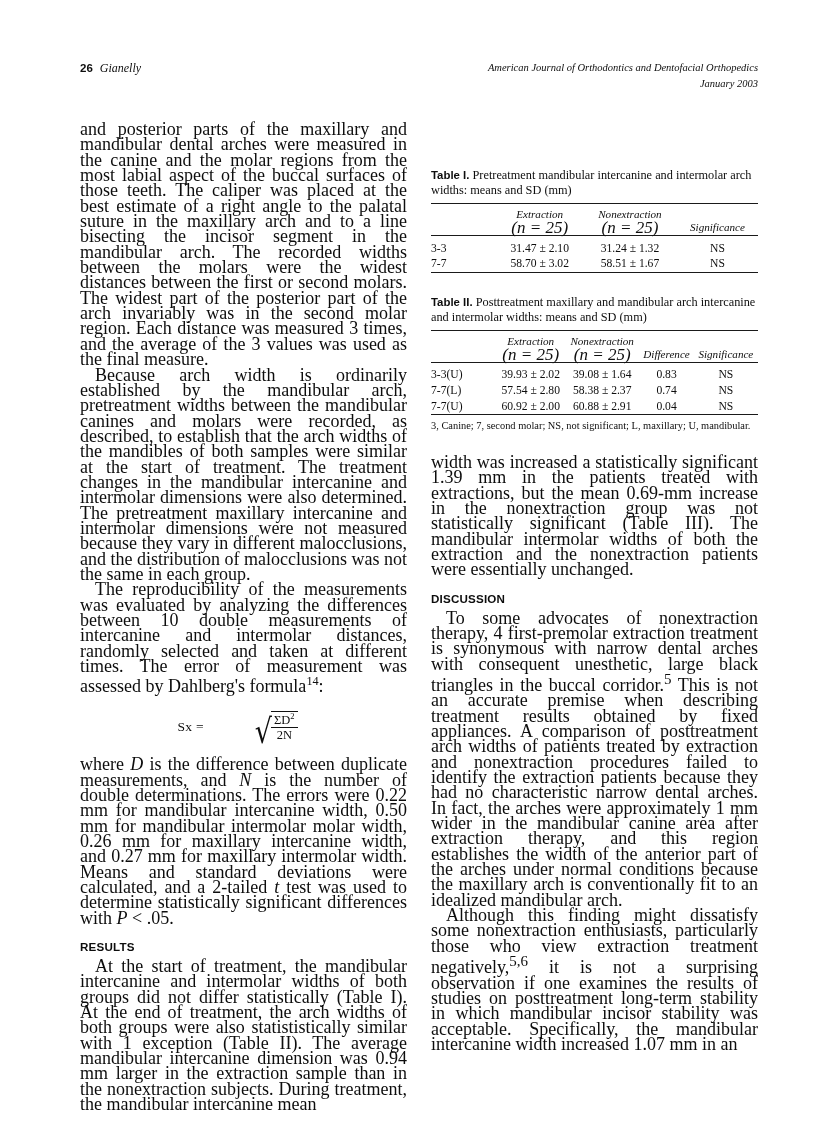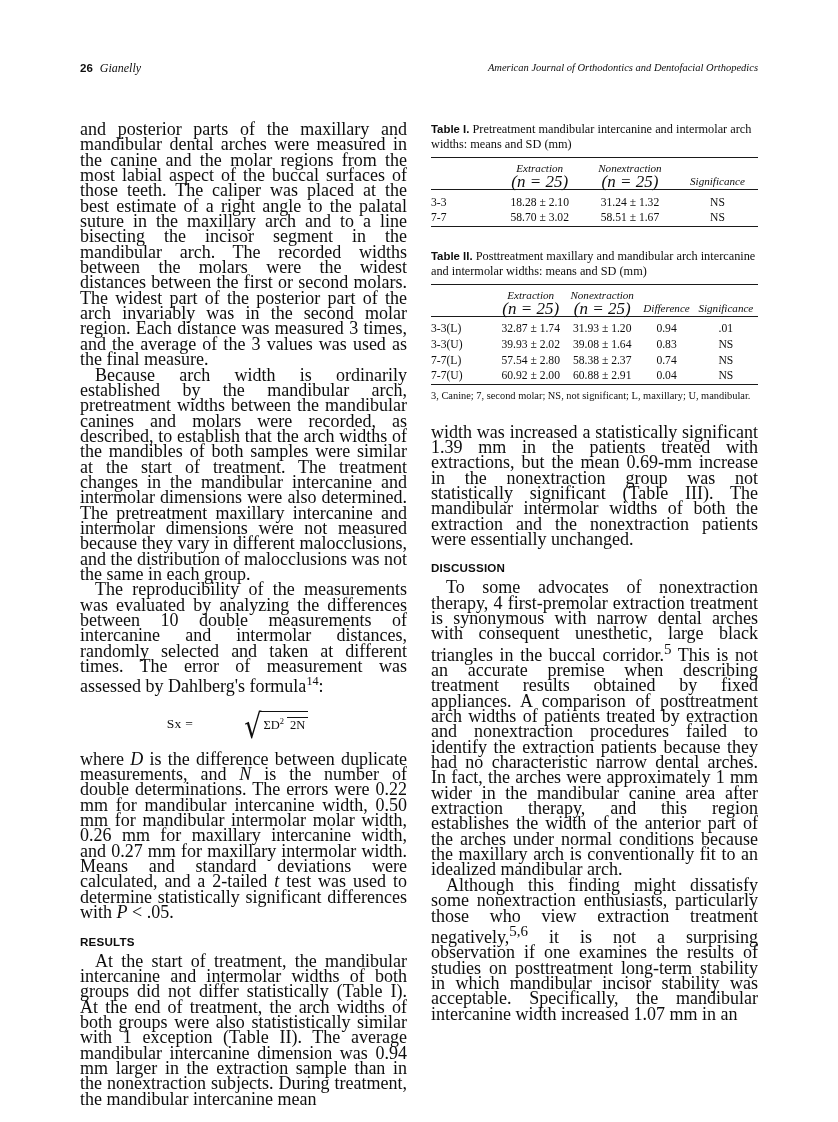--- a/index.html
+++ b/index.html
@@ -54,21 +54,21 @@
   }
   .runhead-right div { white-space: nowrap; }
 
   
   .col {
     position: absolute;
     top: 122px;
     width: 327px;
   }
   .col-left  { left: 80px;  }
-  .col-right { left: 431px; }
+  .col-right { left: 431px; margin-top: 46px; }
 
   p.body {
     margin: 0;
     font-size: 18px;
     line-height: 15.35px;
     text-align: justify;
     text-indent: 0;
     hyphens: manual;
   }
   p.body.indent { text-indent: 15px; }
@@ -108,21 +108,21 @@
   .radical-sign {
     font-size: 27px;
     line-height: 1;
     margin-right: -1px;
     align-self: flex-end;
     transform: translateY(2px) scaleY(1.25);
     font-family: "DejaVu Sans", sans-serif;
   }
   .frac {
     display: inline-flex;
-    flex-direction: row;
+    flex-direction: column;
     align-items: center;
     border-top: 1.1px solid #111;
     padding-top: 0px;
   }
   .frac .num {
     font-size: 12.5px;
     line-height: 1.15;
     padding: 0 3px;
   }
   .frac .den {
@@ -187,20 +187,21 @@
 <body>
 
 <div class="page">
 
   <div class="runhead">
     <div class="runhead-left">
       <span class="runhead-pageno">26</span><span class="runhead-author">Gianelly</span>
     </div>
     <div class="runhead-right">
       <div>American Journal of Orthodontics and Dentofacial Orthopedics</div>
+      <div>January 2003</div>
     </div>
   </div>
 
   <div class="col col-left">
 
     <p class="body">and posterior parts of the maxillary and mandibular dental arches were measured in the canine and the molar regions from the most labial aspect of the buccal surfaces of those teeth. The caliper was placed at the best estimate of a right angle to the palatal suture in the maxillary arch and to a line bisecting the incisor segment in the mandibular arch. The recorded widths between the molars were the widest distances between the first or second molars. The widest part of the posterior part of the arch invariably was in the second molar region. Each distance was measured 3 times, and the average of the 3 values was used as the final measure.</p>
     <p class="body indent">Because arch width is ordinarily established by the mandibular arch, pretreatment widths between the mandibular canines and molars were recorded, as described, to establish that the arch widths of the mandibles of both samples were similar at the start of treatment. The treatment changes in the mandibular intercanine and intermolar dimensions were also determined. The pretreatment maxillary intercanine and intermolar dimensions were not measured because they vary in different malocclusions, and the distribution of malocclusions was not the same in each group.</p>
     <p class="body indent"><span>The reproducibility of the measurements was evaluated by analyzing the differences between 10 double measurements of intercanine and intermolar distances, randomly selected and taken at different times. The error of measurement was assessed by Dahlberg's formula</span><span class="sup">14</span>:</p>
 
     <div class="formula-wrap">
@@ -244,21 +245,21 @@
             </th>
             <th class="c-num">Significance</th>
           </tr>
         </thead>
         <tbody>
           <tr class="rule-mid spacer-row">
               <td colspan="4"></td>
             </tr>
           <tr>
             <td class="c-label">3-3</td>
-            <td class="c-num">18.28 ± 2.10</td>
+            <td class="c-num">31.47 ± 2.10</td>
             <td class="c-num">31.24 ± 1.32</td>
             <td class="c-num">NS</td>
           </tr>
           <tr class="rule-bot">
             <td class="c-label">7-7</td>
             <td class="c-num">58.70 ± 3.02</td>
             <td class="c-num">58.51 ± 1.67</td>
             <td class="c-num">NS</td>
           </tr>
         </tbody>
@@ -284,27 +285,20 @@
             </th>
             <th class="c-num">Difference</th>
             <th class="c-num">Significance</th>
           </tr>
         </thead>
         <tbody>
           <tr class="rule-mid spacer-row">
               <td colspan="5"></td>
             </tr>
           <tr>
-            <td class="c-label">3-3(L)</td>
-            <td class="c-num">32.87 ± 1.74</td>
-            <td class="c-num">31.93 ± 1.20</td>
-            <td class="c-num">0.94</td>
-            <td class="c-num">.01</td>
-          </tr>
-          <tr>
             <td class="c-label">3-3(U)</td>
             <td class="c-num">39.93 ± 2.02</td>
             <td class="c-num">39.08 ± 1.64</td>
             <td class="c-num">0.83</td>
             <td class="c-num">NS</td>
           </tr>
           <tr>
             <td class="c-label">7-7(L)</td>
             <td class="c-num">57.54 ± 2.80</td>
             <td class="c-num">58.38 ± 2.37</td>

